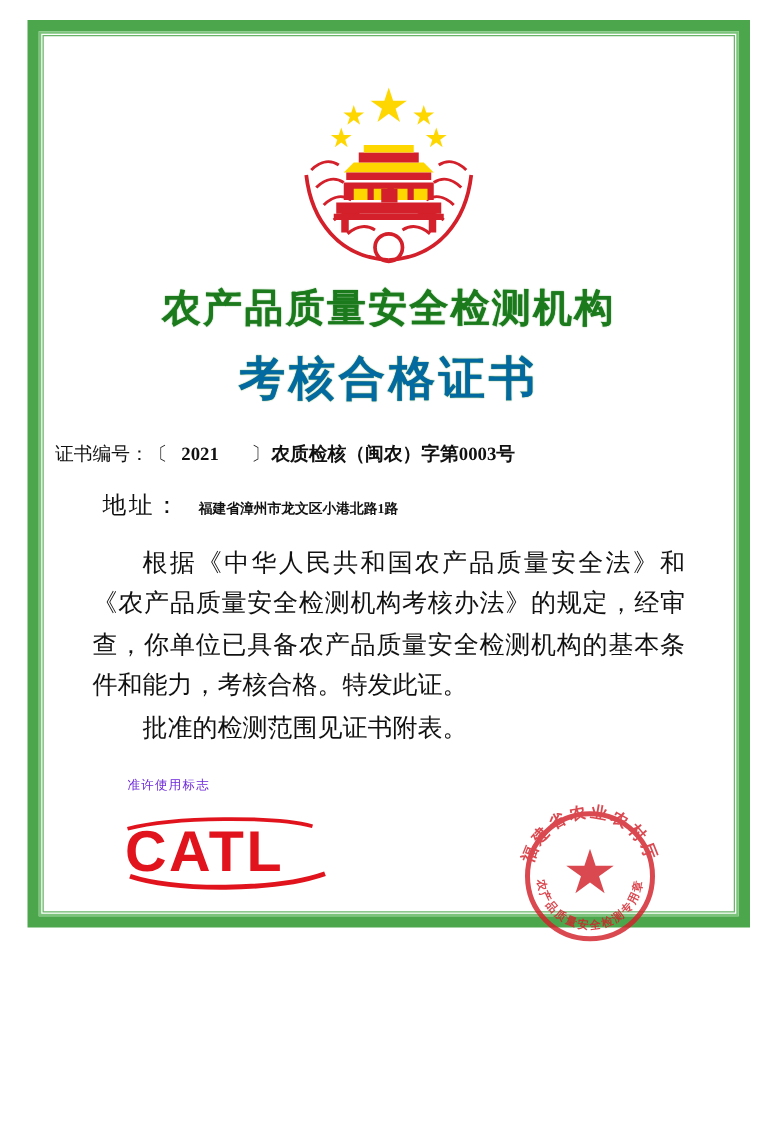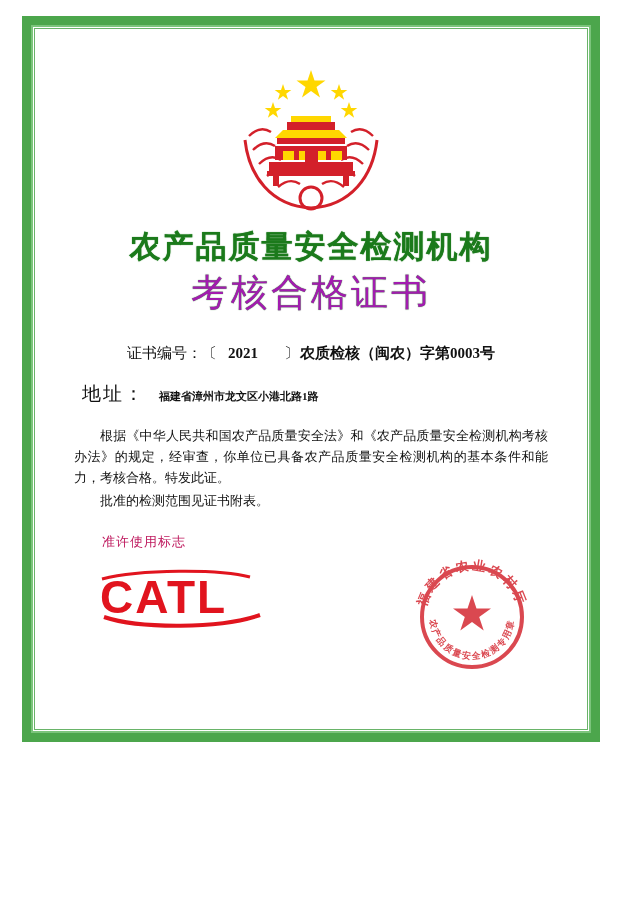--- a/index.html
+++ b/index.html
@@ -76,28 +76,29 @@
     color: #1b7a1b;
     font-weight: bold;
     margin-top: 8px;
     font-family: "Liberation Serif", "DejaVu Serif", serif;
     text-shadow: 0 0 1px #1b7a1b;
   }
   .title-sub {
     text-align: center;
     font-size: 37px;
     letter-spacing: 3px;
-    color: #a21caf;
-    font-weight: normal;
+    color: #0369a1;
+    font-weight: bold;
+    margin-top: 10px;
     text-shadow: 0 0 1px #1b7a1b;
   }
 
   
   .cert-no {
-    text-align: center;
+    text-align: left;
     font-size: 15px;
     color: #111;
     margin-top: 26px;
     white-space: nowrap;
   }
   .cert-no .bracket { letter-spacing: 1px; }
   .cert-no .year {
     font-weight: bold;
     padding: 0 26px 0 10px;
   }
@@ -124,36 +125,36 @@
   .field-addr .value-addr {
     font-size: 11px;
     font-weight: bold;
     padding-left: 14px;
   }
 
   
   .body-text {
     margin-top: 18px;
     padding: 0 30px 0 30px;
-    font-size: 13px;
+    font-size: 20px;
     line-height: 1.62;
     color: #111;
     text-align: justify;
   }
   .body-text p {
     margin: 0 0 2px 0;
     text-indent: 2em;
   }
 
   
   .mark-label {
     margin-top: 22px;
     padding-left: 58px;
-    font-size: 13px;
-    color: #be185d;
+    font-size: 10px;
+    color: #6d28d9;
     letter-spacing: 1px;
   }
 
   .bottom-area {
     position: relative;
     margin-top: 4px;
     height: 120px;
   }
 
   .catl-logo {

